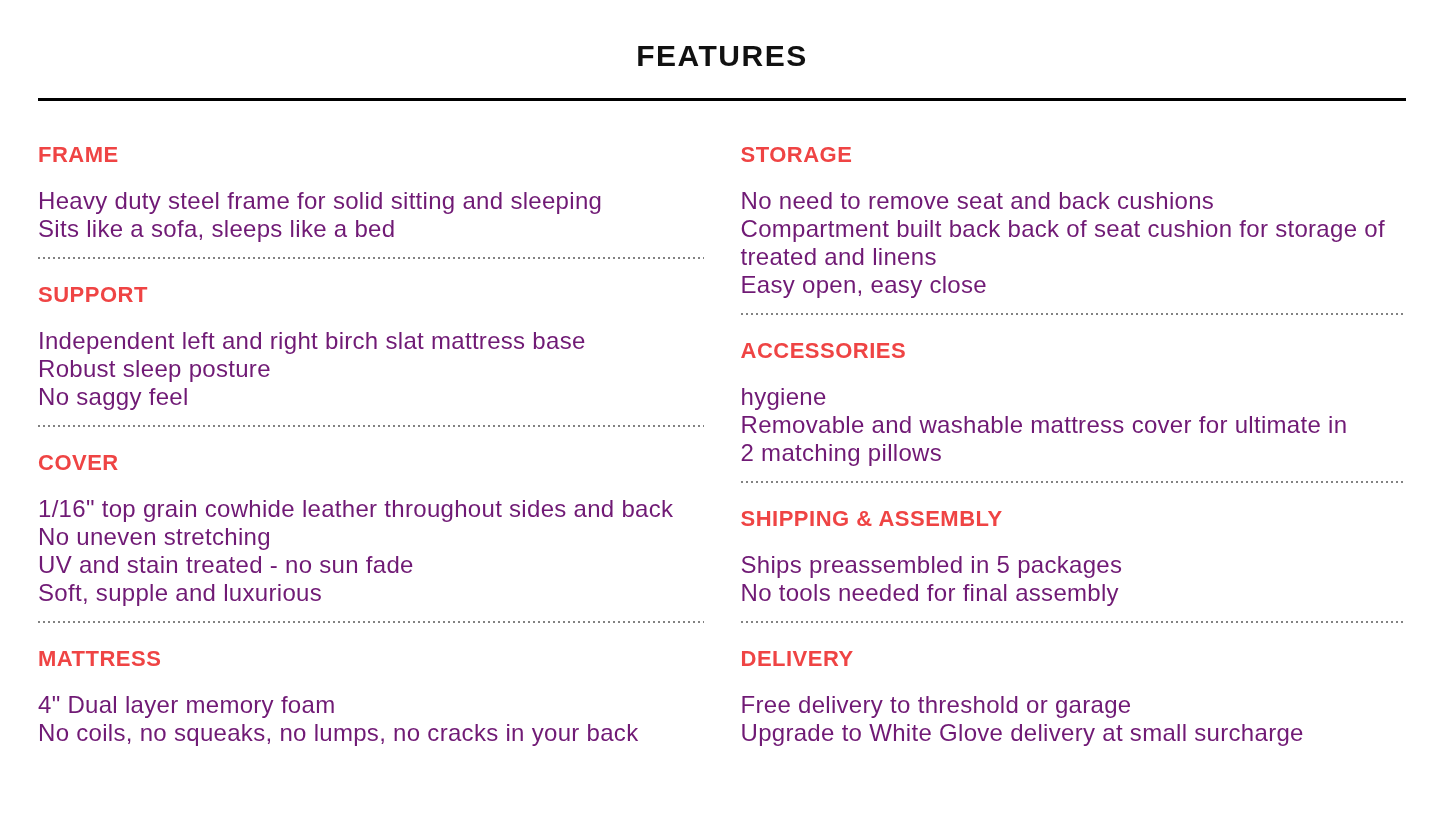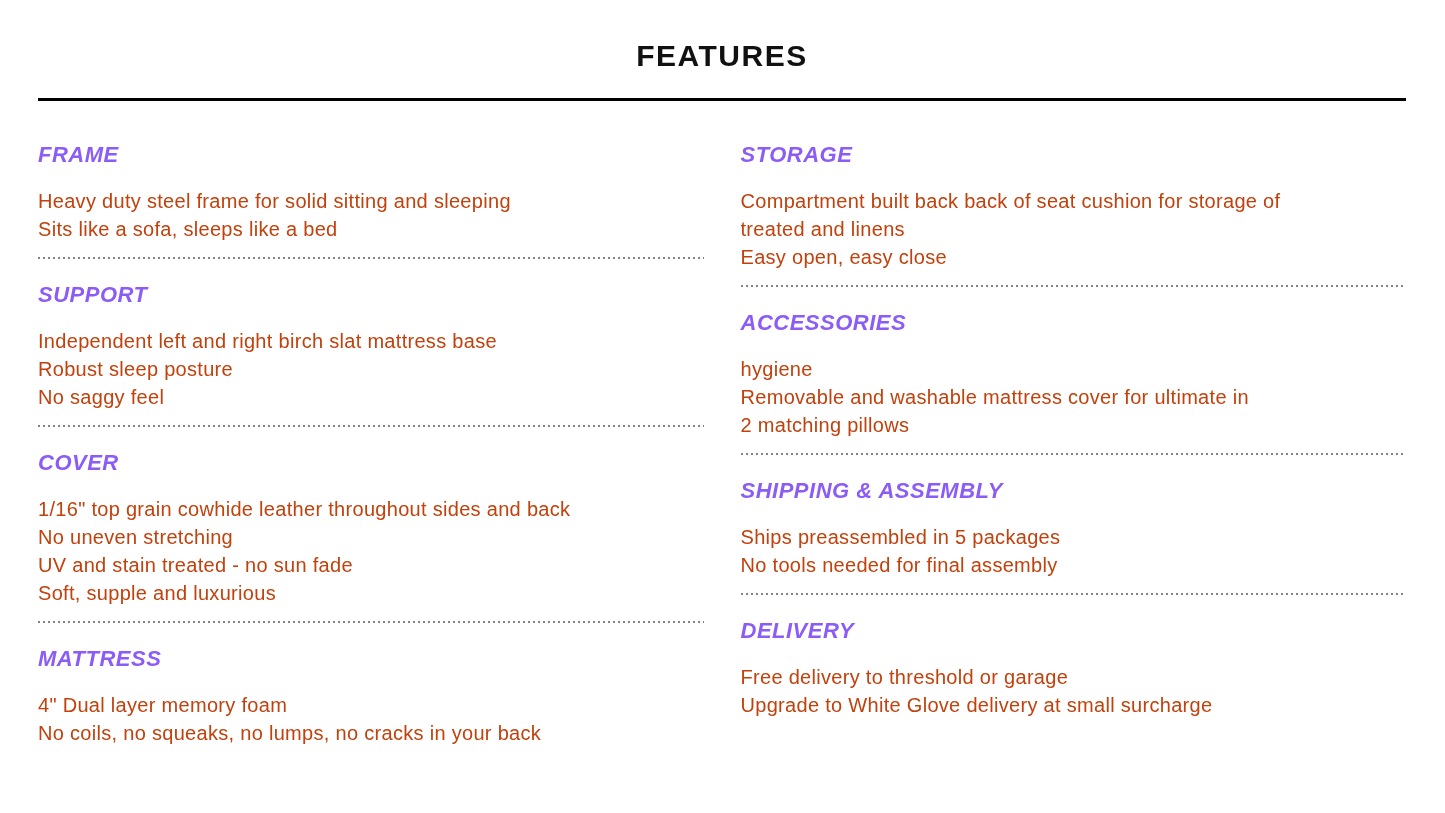--- a/index.html
+++ b/index.html
@@ -39,28 +39,27 @@
     display: grid;
     grid-template-columns: 1fr 1fr;
     column-gap: 37px;
   }
   .section-heading {
     margin: 0 0 17px 0;
     font-size: 22px;
     line-height: 30px;
     font-weight: bold;
     letter-spacing: 0.5px;
-    color: #8b5cf6;
-    font-style: italic;
+    color: #ef4444;
   }
   .feature-line {
-    font-size: 20px;
+    font-size: 24px;
     line-height: 28px;
     letter-spacing: 0.3px;
-    color: #c2410c;
+    color: #701a75;
   }
   .section-divider {
     height: 2px;
     margin: 14px 0 21px 0;
     background: repeating-linear-gradient(90deg, #828282 0 2px, transparent 2px 5px);
   }
 </style>
 </head>
 <body>
 
@@ -92,20 +91,21 @@
         <div class="section-divider"></div>
         <div class="section">
           <h3 class="section-heading">MATTRESS</h3>
           <div class="feature-line">4" Dual layer memory foam</div>
           <div class="feature-line">No coils, no squeaks, no lumps, no cracks in your back</div>
         </div>
       </div>
     <div class="column">
         <div class="section">
           <h3 class="section-heading">STORAGE</h3>
+          <div class="feature-line">No need to remove seat and back cushions</div>
           <div class="feature-line">Compartment built back back of seat cushion for storage of</div>
           <div class="feature-line">treated and linens</div>
           <div class="feature-line">Easy open, easy close</div>
         </div>
         <div class="section-divider"></div>
         <div class="section">
           <h3 class="section-heading">ACCESSORIES</h3>
           <div class="feature-line">hygiene</div>
           <div class="feature-line">Removable and washable mattress cover for ultimate in</div>
           <div class="feature-line">2 matching pillows</div>

